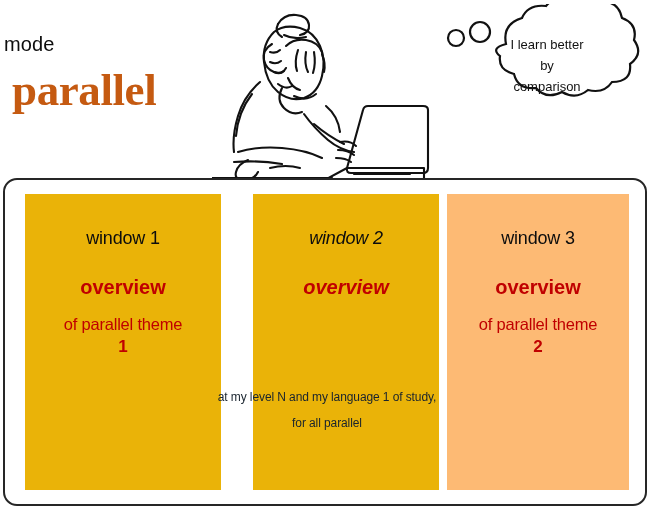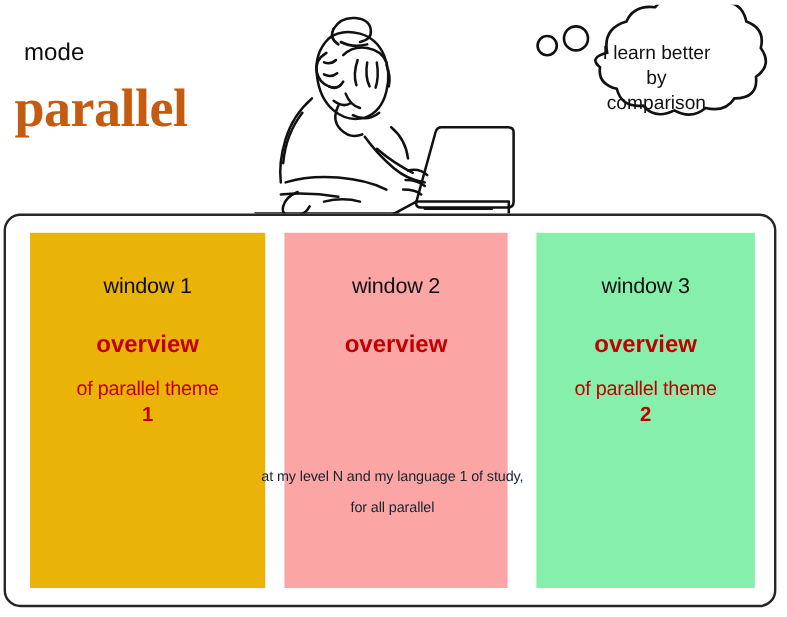--- a/index.html
+++ b/index.html
@@ -17,21 +17,21 @@
   }
 
   
   #header {
     position: absolute;
     left: 0; top: 0;
     width: 656px; height: 178px;
   }
   .mode-label {
     position: absolute;
-    left: 20px; top: 34px;
+    left: 4px; top: 34px;
     font-size: 20px;
     color: #0d0d0d;
     letter-spacing: 0.1px;
     line-height: 1;
   }
   .mode-value {
     position: absolute;
     left: 12px; top: 68px;
     font-size: 45px;
     font-weight: bold;
@@ -52,21 +52,21 @@
   #thought-bubble {
     position: absolute;
     left: 444px; top: 4px;
     width: 206px; height: 126px;
   }
   .bubble-text {
     position: absolute;
     left: 0; top: 30px;
     width: 206px;
     text-align: center;
-    font-size: 16px;
+    font-size: 13px;
     color: #121212;
     line-height: 21px;
   }
 
   
   #panel {
     position: absolute;
     left: 3px; top: 178px;
     width: 644px; height: 328px;
     box-sizing: border-box;
@@ -79,22 +79,22 @@
     position: absolute;
     left: 0; top: 0;
     width: 644px; height: 328px;
   }
   .col {
     position: absolute;
     top: 14px;
     height: 296px;
   }
   #col-1 { left: 20px;  width: 196px; background: #eab308; }
-  #col-2 { left: 232px; width: 186px; background: #fca5a5; }
-  #col-3 { left: 442px; width: 182px; background: #86efac; }
+  #col-2 { left: 248px; width: 186px; background: #eab308; font-style: italic; }
+  #col-3 { left: 442px; width: 182px; background: #fdba74; }
 
   .col-inner {
     position: absolute;
     left: 0; top: 0;
     width: 100%;
     text-align: center;
   }
   .win-title {
     margin-top: 35px;
     font-size: 18px;

